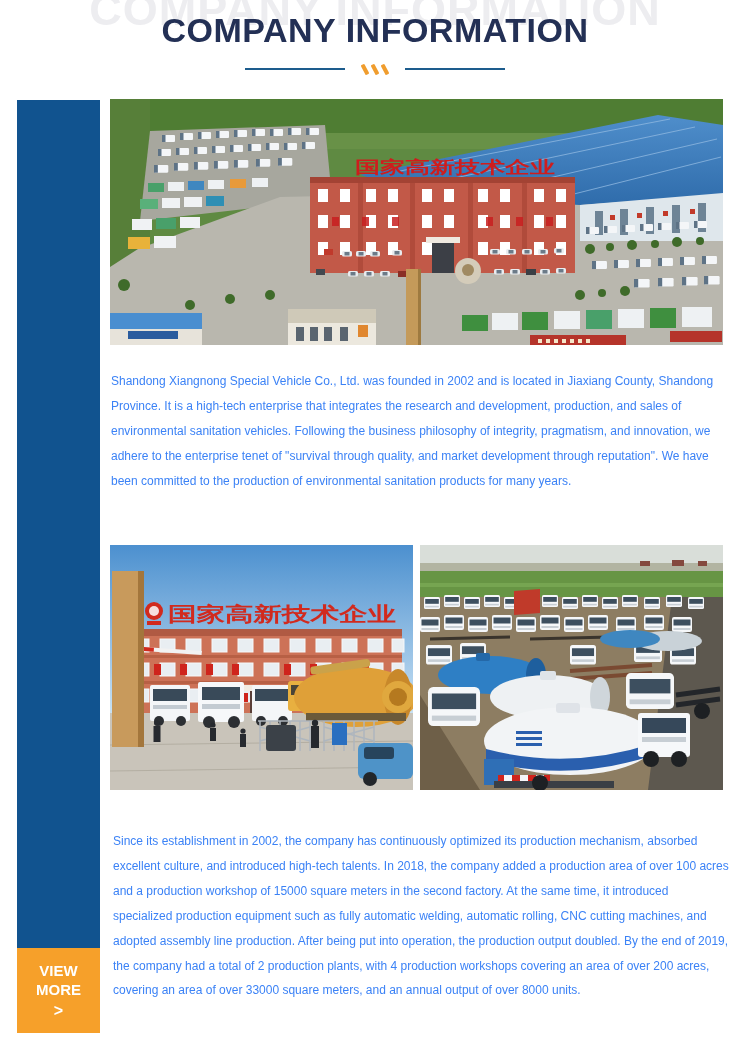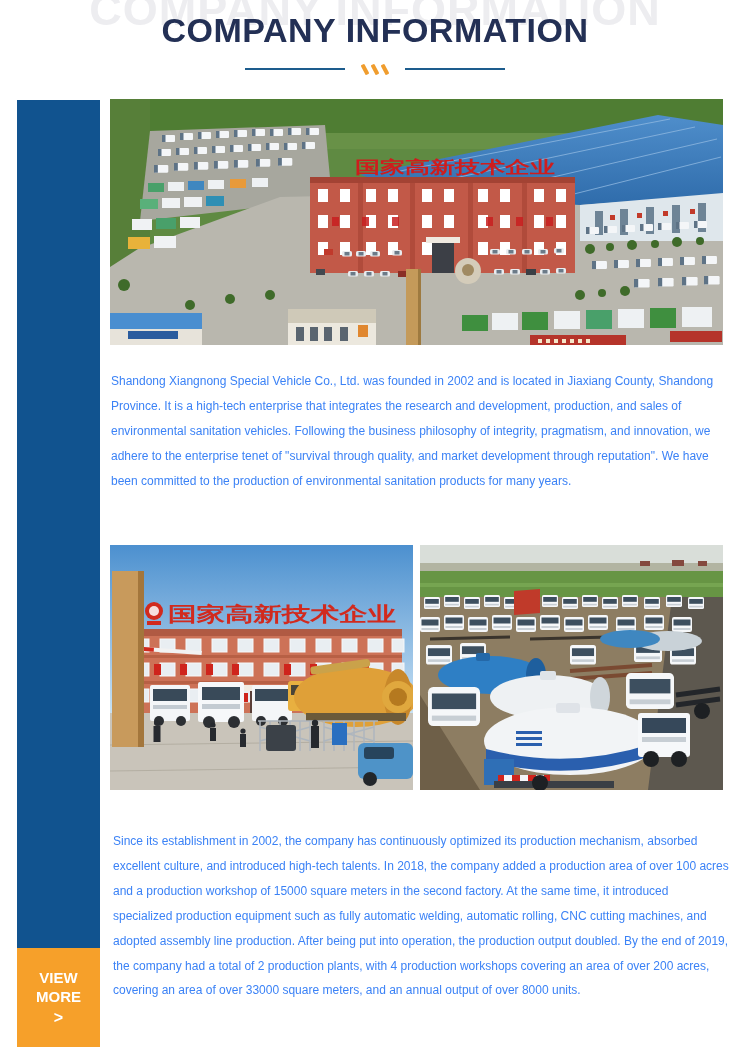--- a/index.html
+++ b/index.html
@@ -23,21 +23,21 @@
     display:flex; align-items:center; justify-content:center; gap:16px;
   }
   .divider .line { width:100px; height:2px; background:#1d5c8d; }
   .slashes { display:flex; gap:6px; padding:0 2px; }
   .slash { width:4px; height:11px; background:#f09d2e; transform:rotate(-28deg); border-radius:1px; }
   .accent-bar {
     position:absolute; left:17px; top:100px; width:83px; height:848px;
     background:#11538f;
   }
   .view-more {
-    position:absolute; left:17px; top:948px; width:83px; height:99px;
+    position:absolute; left:17px; top:948px; width:83px; height:85px;
     background:#f6a02a; color:#ffffff; border:none; cursor:pointer;
     font-family:"Liberation Sans", sans-serif;
     font-weight:bold; font-size:15px; line-height:19px; text-align:center;
     display:flex; flex-direction:column; align-items:center; justify-content:center;
     padding:0;
   }
   .view-more .arrow { font-size:16px; margin-top:2px; }
   .photo-main {
     position:absolute; left:110px; top:99px; width:613px; height:246px;
   }

